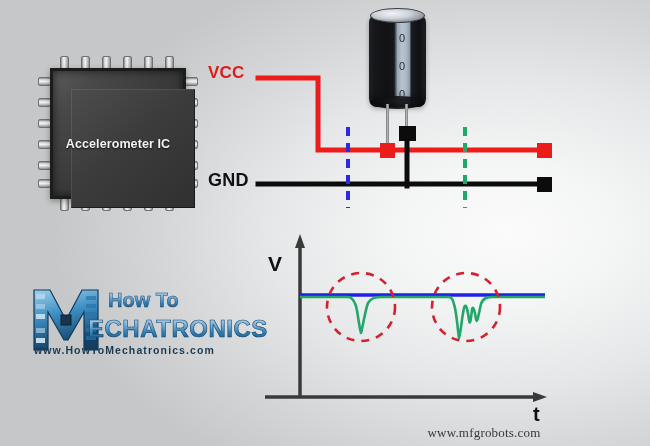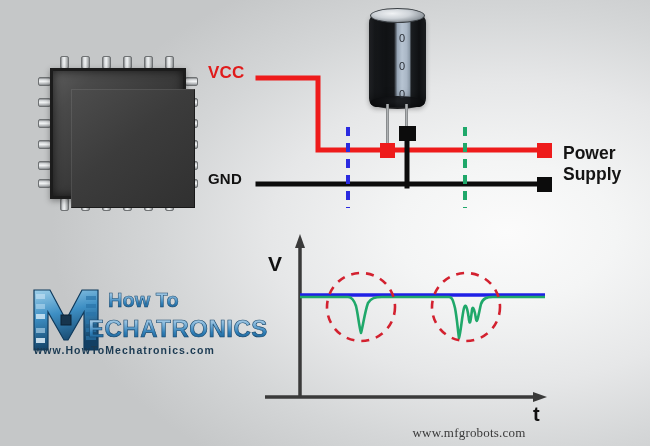--- a/index.html
+++ b/index.html
@@ -28,21 +28,21 @@
     user-select: none;
   }
   #vcc-label {
     left: 208px; top: 64px;
     font-size: 17px;
     color: #e01b1b;
     letter-spacing: .2px;
   }
   #gnd-label {
     left: 208px; top: 171px;
-    font-size: 15px;
+    font-size: 18px;
     color: #111111;
     letter-spacing: .2px;
   }
   #ps-label {
     left: 563px; top: 143px;
     font-size: 17.5px;
     color: #141414;
     line-height: 21px;
   }
   #ps-label div { font-weight: bold; }
@@ -60,21 +60,21 @@
     position: absolute;
     left: 0; right: 0;
     bottom: 5px;
     text-align: center;
     font-family: "Liberation Serif", serif;
     font-size: 13px;
     color: #3a3a3a;
     letter-spacing: .2px;
     user-select: none;
   }
-  #watermark span { position: relative; left: 144px; }
+  #watermark span { position: relative; left: 159px; }
 
   
   #ic-chip {
     position: absolute;
     left: 38px; top: 56px;
     width: 160px; height: 155px;
   }
   .ic-body {
     position: absolute;
     left: 12px; top: 12px;
@@ -240,20 +240,21 @@
 
     <div class="pin horiz" style="left:147px; top:21px;"></div>
     <div class="pin horiz" style="left:147px; top:42px;"></div>
     <div class="pin horiz" style="left:147px; top:63px;"></div>
     <div class="pin horiz" style="left:147px; top:84px;"></div>
     <div class="pin horiz" style="left:147px; top:105px;"></div>
     <div class="pin horiz" style="left:147px; top:123px;"></div>
 
     <div class="ic-body">
       <div class="ic-bevel"></div>
+      <div class="ic-label">Accelerometer IC</div>
     </div>
   </div>
 
   <div id="capacitor">
     <div class="cap-can">
       <div class="cap-bottom-shade"></div>
     </div>
     <div class="cap-top"></div>
     <div class="cap-mark" style="left:30px; top:24px;">0</div>
     <div class="cap-mark" style="left:30px; top:52px;">0</div>
@@ -263,24 +264,20 @@
   </div>
 
   <div class="node-sq node-red" style="left:380px; top:143px; width:15px; height:15px;"></div>
   <div class="node-sq node-black" style="left:399px; top:126px; width:17px; height:15px;"></div>
   <div class="node-sq node-red" style="left:537px; top:143px; width:15px; height:15px;"></div>
   <div class="node-sq node-black" style="left:537px; top:177px; width:15px; height:15px;"></div>
 
   <div class="lbl" id="vcc-label">VCC</div>
   <div class="lbl" id="gnd-label">GND</div>
 
-  <div class="lbl" id="ps-label">
-    <div>Power</div>
-    <div>Supply</div>
-  </div>
 
   <div class="lbl" id="axis-v-label">V</div>
   <div class="lbl" id="axis-t-label">t</div>
 
   <svg class="layer" width="650" height="446" viewBox="0 0 650 446" style="pointer-events:none;">
     <defs>
       <linearGradient id="logoBlue" x1="0" y1="0" x2="0" y2="1">
         <stop offset="0%" stop-color="#cfe3f2"></stop>
         <stop offset="35%" stop-color="#7fb4da"></stop>
         <stop offset="65%" stop-color="#2f7fb8"></stop>

